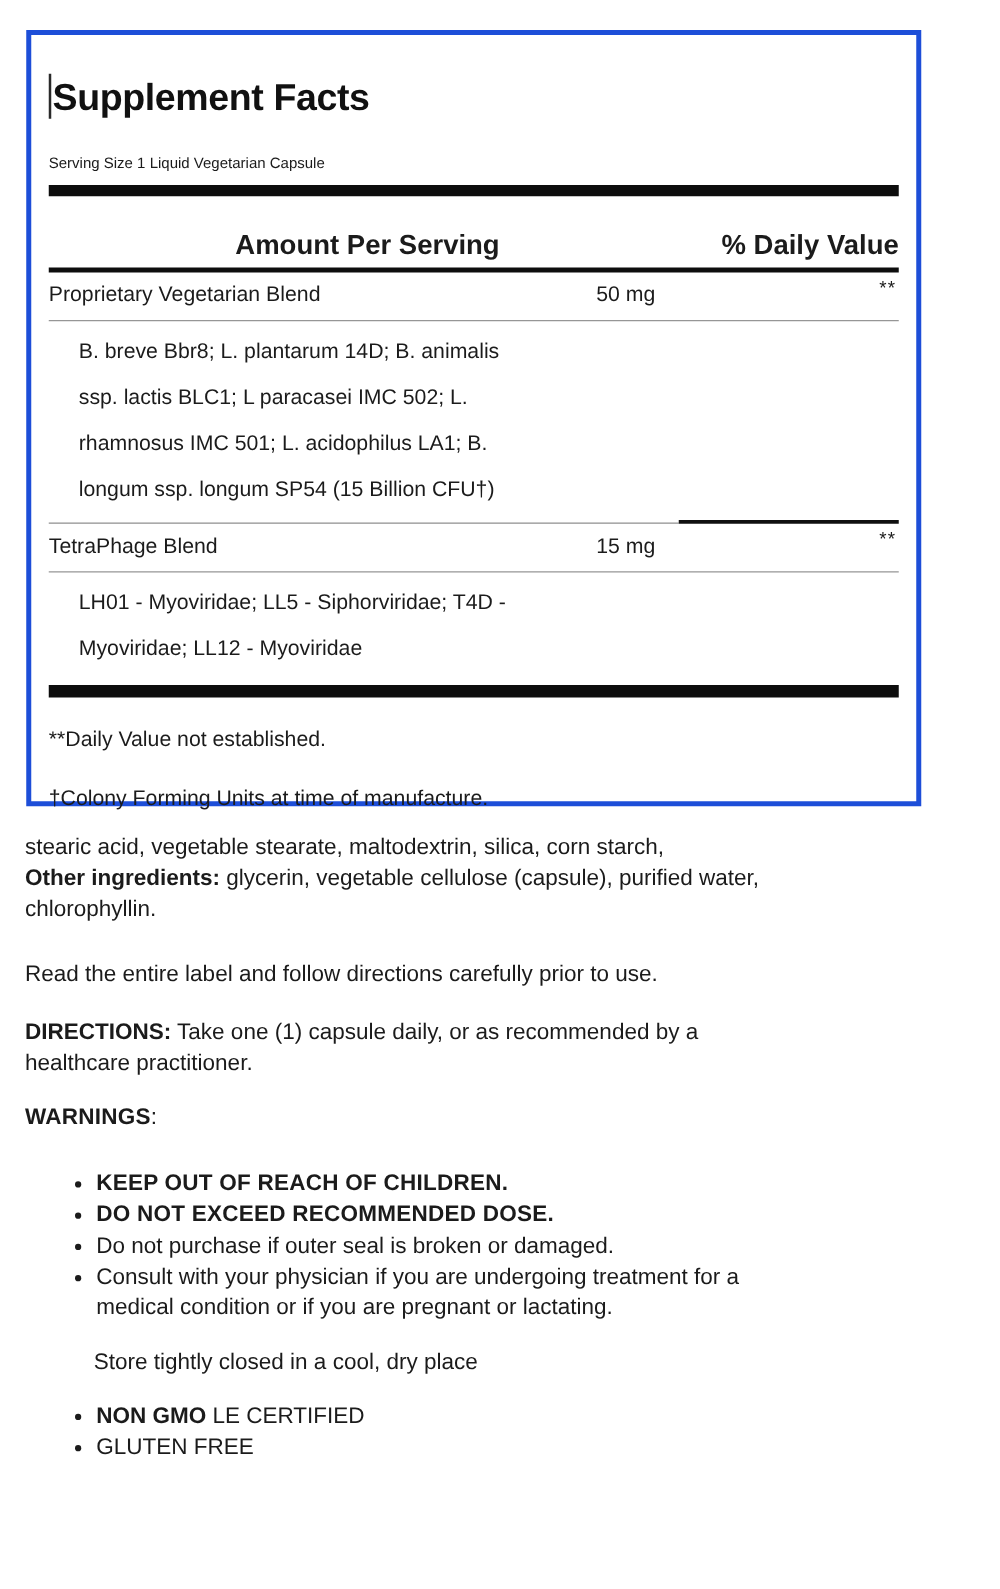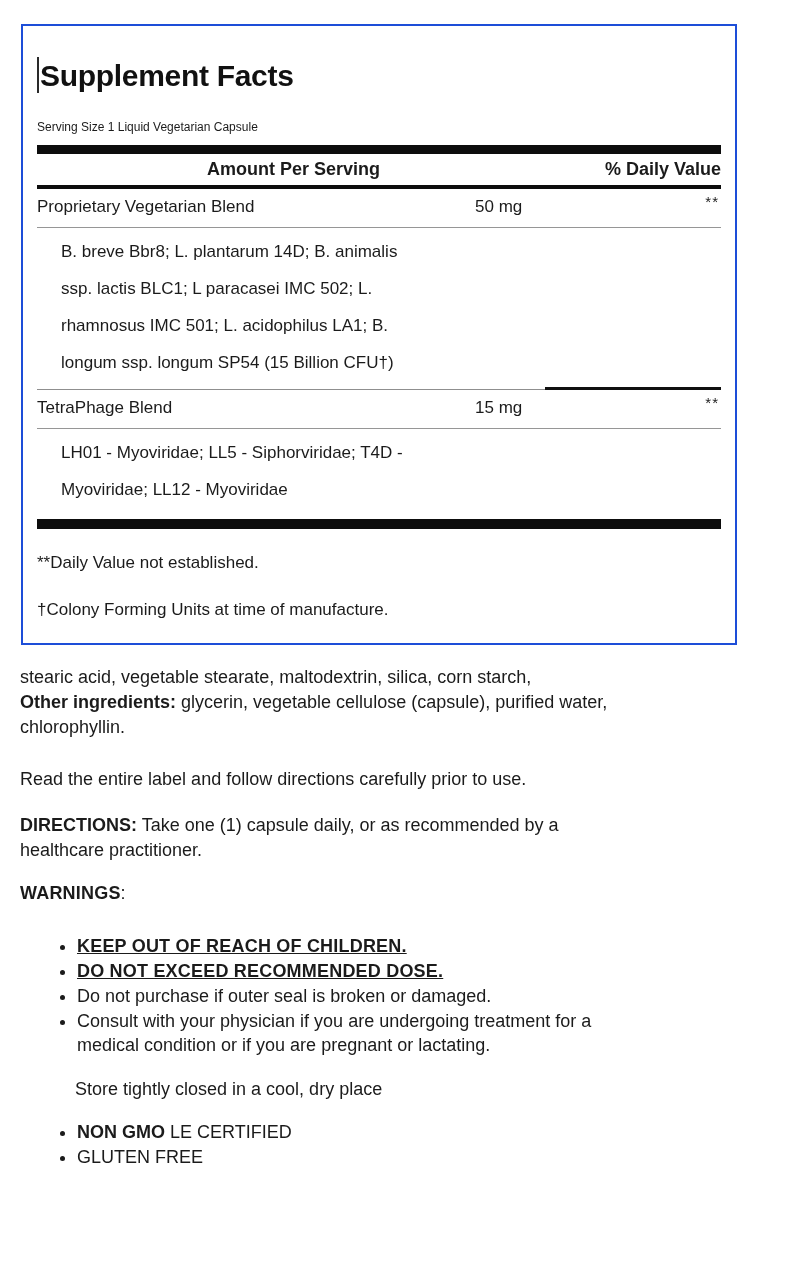--- a/index.html
+++ b/index.html
@@ -10,21 +10,21 @@
     font-family: "Liberation Sans", sans-serif;
     position: relative;
     overflow: hidden;
   }
 
   
   .sf-panel {
     position: absolute;
     left: 21px; top: 24px;
     width: 716px; height: 621px;
-    border: 2px solid #1d4ed8;
+    border: 4px solid #1d4ed8;
     box-sizing: border-box;
     padding: 0 14px;
     background: #ffffff;
   }
   .sf-title-row { margin-top: 31px; white-space: nowrap; }
   .caret {
     display: inline-block;
     width: 2px; height: 36px;
     background: #2a2a2a;
     vertical-align: -7px;
@@ -34,21 +34,21 @@
     display: inline;
     margin: 0;
     font-size: 30px;
     font-weight: bold;
     letter-spacing: -0.3px;
     color: #111;
   }
   .sf-serving { margin-top: 27px; font-size: 12px; }
   .bar { background: #0d0d0d; }
   .bar-top { height: 9px; margin-top: 11px; }
-  .sf-header { position: relative; height: 31px; font-size: 18px; font-weight: bold; }
+  .sf-header { position: relative; height: 31px; font-size: 22px; font-weight: bold; margin-top: 26px; }
   .h-amount { position: absolute; left: 0; width: 75%; bottom: 5px; text-align: center; }
   .h-dv { position: absolute; right: 0; bottom: 5px; }
   .bar-header { height: 4px; }
   .sf-row { position: relative; padding: 8px 0 10px; font-size: 17px; }
   .row-amount { position: absolute; left: 438px; top: 8px; }
   .row-dv { position: absolute; right: 2px; top: 4px; font-size: 15px; letter-spacing: 1px; }
   .thin-line { border-top: 1px solid #969696; height: 0; }
   .sf-details { padding: 5px 0 6px 24px; font-size: 17px; }
   .sf-details > div { line-height: 37px; white-space: nowrap; }
   .split-line { display: flex; }
@@ -70,21 +70,21 @@
   .read-notice { font-weight: normal; margin-top: 27px; line-height: 25px; }
   .directions { margin-top: 21px; }
   .warnings-heading { margin-top: 18px; line-height: 24px; }
   .warnings-heading strong { letter-spacing: 0.2px; }
   ul.blist {
     margin: 29px 0 0 0;
     padding-left: 57px;
     list-style: disc outside;
   }
   ul.blist li { line-height: 24px; margin-bottom: 1px; }
-  li.bold-item { font-weight: bold; letter-spacing: 0.2px; text-decoration: underline; }
+  li.bold-item { font-weight: bold; letter-spacing: 0.2px; }
   .li-line { display: block; }
   .storage-note { margin: 20px 0 0 55px; line-height: 24px; }
   ul.cert-list { margin-top: 19px; }
   b, strong { font-weight: bold; }
 </style>
 </head>
 <body>
 
 <div class="sf-panel">
 

